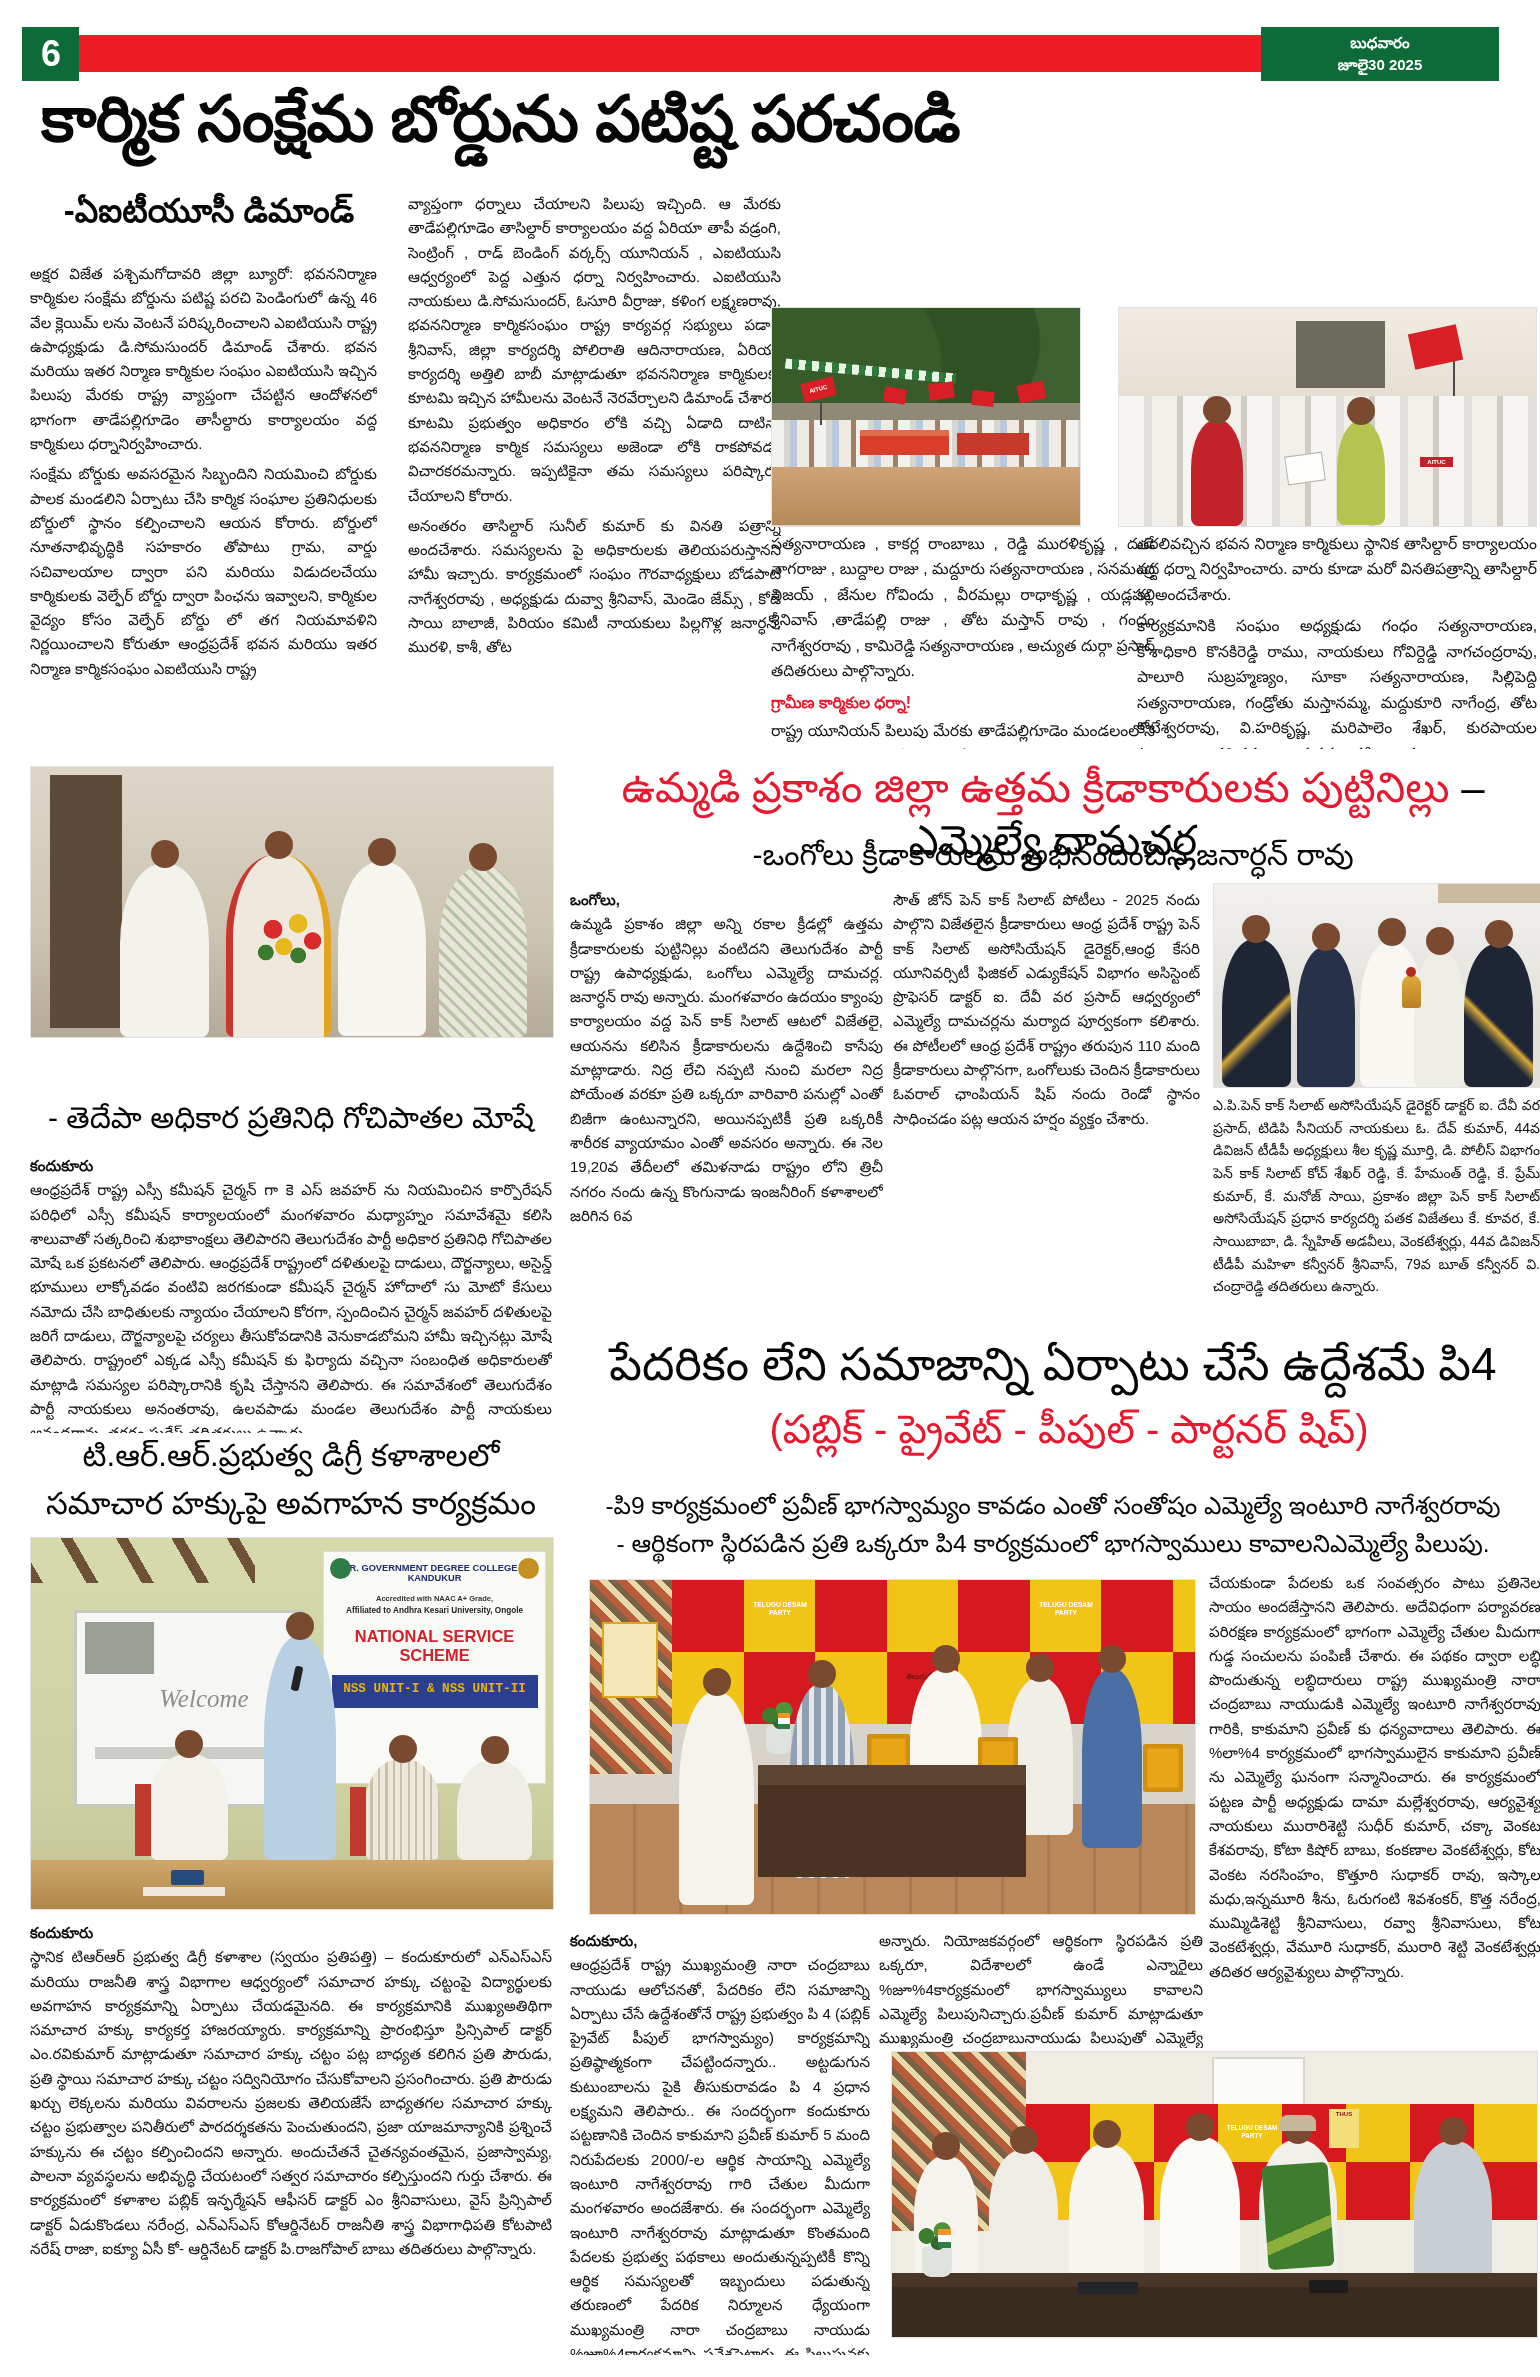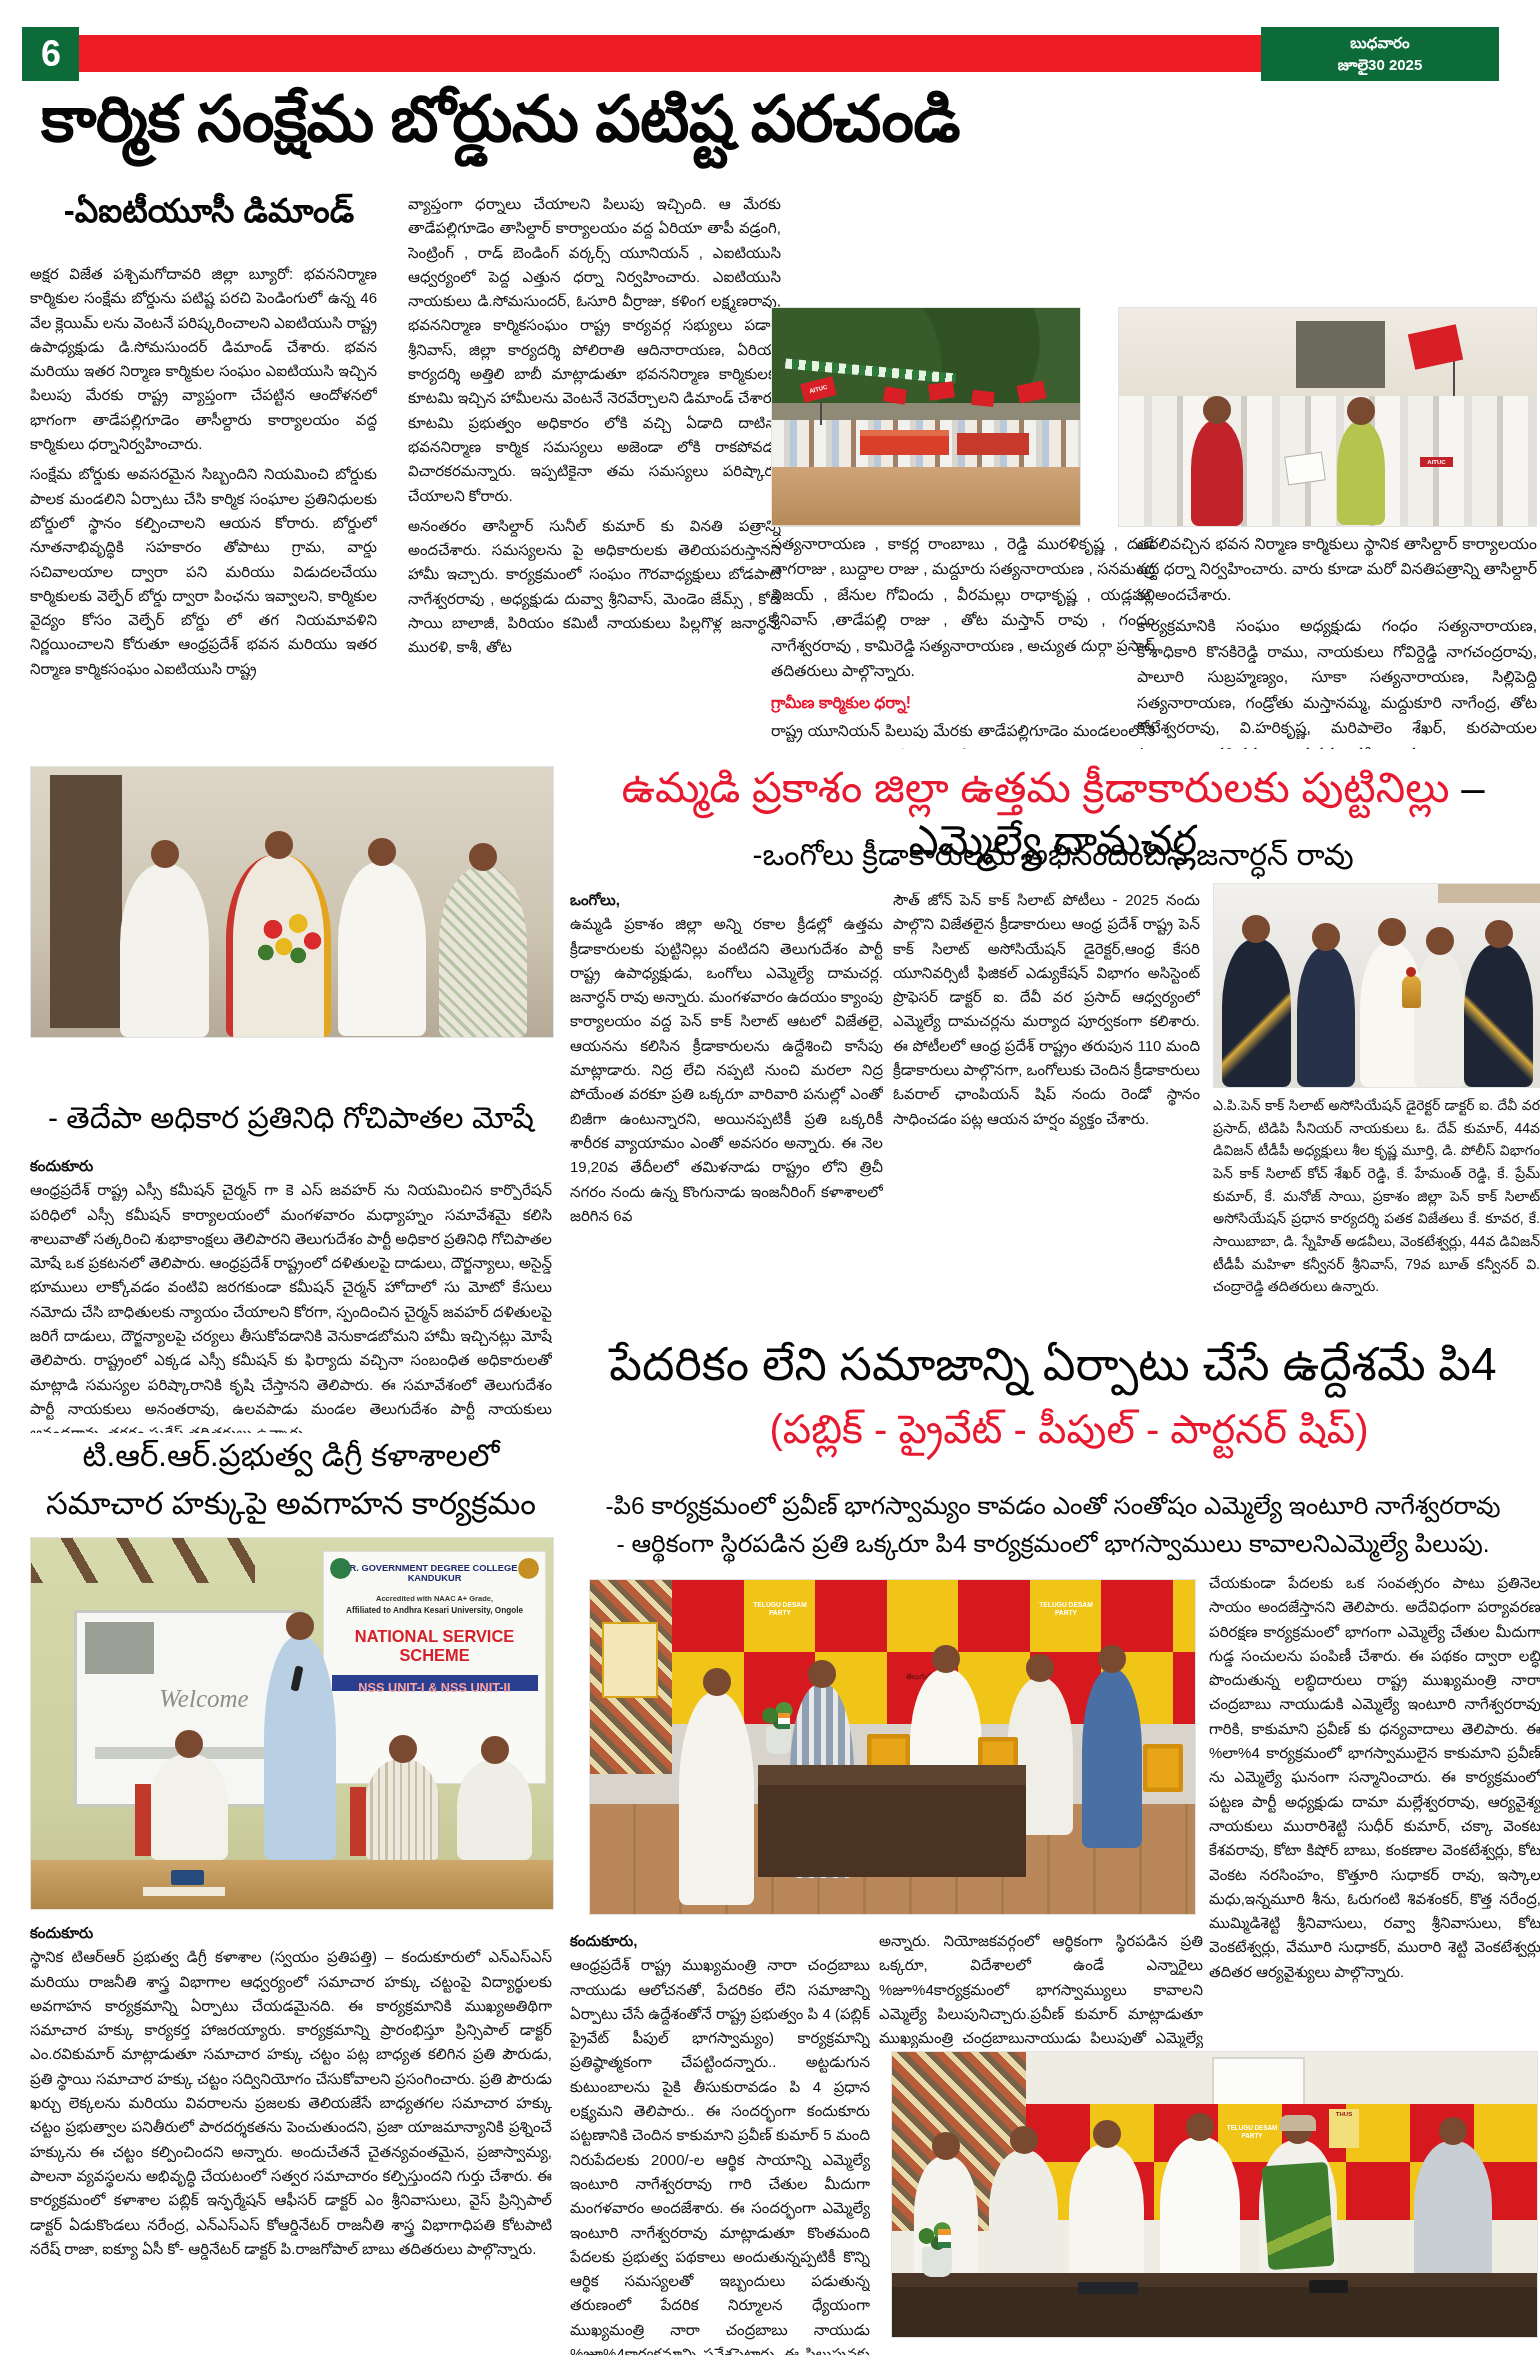--- a/index.html
+++ b/index.html
@@ -179,21 +179,21 @@
       <div class="abs" style="left:60px;top:72px;width:134px;text-align:center;font-family:'Liberation Serif',serif;font-style:italic;font-size:25px;color:#8d9089;">
         <span>Welcome</span>
       </div>
       <div class="abs" style="left:18px;top:134px;width:179px;height:12px;background:#aeb3a6;opacity:.6;"></div>
     </div>
     <div class="abs" style="left:292px;top:13.4px;width:221px;height:231px;background:#f9f9f5;border:0.7px solid #ddd;text-align:center;">
       <div style="margin-top:10.4px;font-size:9.3px;font-weight:bold;color:#1d2a6e;"><span>T.R.R. GOVERNMENT DEGREE COLLEGE (A)-KANDUKUR</span></div>
       <div style="margin-top:11px;font-size:7.5px;color:#333;font-weight:bold;"><span>Accredited with NAAC A+ Grade,</span></div>
       <div style="margin-top:3px;font-size:8.2px;color:#222;font-weight:bold;"><span>Affiliated to Andhra Kesari University, Ongole</span></div>
       <div style="margin-top:12px;font-size:16.4px;font-weight:900;color:#d5202a;"><span>NATIONAL SERVICE SCHEME</span></div>
-      <div style="margin:10.4px 7.5px 0 7.5px;height:16px;background:#2a3f8f;color:#fca5a5;font-size:12.7px;font-weight:bold;line-height:27px;"><span>NSS UNIT-I &amp; NSS UNIT-II</span></div>
+      <div style="margin:10.4px 7.5px 0 7.5px;height:33px;background:#2a3f8f;color:#eab308;font-size:12.7px;font-weight:bold;line-height:27px;font-family:Liberation Mono, monospace;"><span>NSS UNIT-I &amp; NSS UNIT-II</span></div>
       <div class="abs" style="left:6px;top:6px;width:21px;height:21px;border-radius:50%;background:#2e7d46;"></div>
       <div class="abs" style="right:6px;top:6px;width:21px;height:21px;border-radius:50%;background:#c49023;"></div>
     </div>
     <div class="person" style="left:233px;top:98px;width:72px;height:224px;background:#b9d0e4;">
         <div class="head"></div>
       </div>
     <div class="abs" style="left:262px;top:128px;width:7.5px;height:25px;background:#222;border-radius:3px;transform:rotate(12deg);"></div>
     <div class="person" style="left:119px;top:216px;width:78px;height:106px;background:#f3f2ea;">
         <div class="head"></div>
       </div>
@@ -210,21 +210,21 @@
     <div class="abs" style="left:112px;top:349px;width:82px;height:9px;background:#eee9da;"></div>
   </div>
 
   <div class="col" style="left:30px;top:1921px;width:522px;height:383px;">
     <div class="dateline">కందుకూరు</div>
     <div class="para">స్థానిక టిఆర్ఆర్ ప్రభుత్వ డిగ్రీ కళాశాల (స్వయం ప్రతిపత్తి) – కందుకూరులో ఎన్ఎస్ఎస్ మరియు రాజనీతి శాస్త్ర విభాగాల ఆధ్వర్యంలో సమాచార హక్కు చట్టంపై విద్యార్థులకు అవగాహన కార్యక్రమాన్ని ఏర్పాటు చేయడమైనది. ఈ కార్యక్రమానికి ముఖ్యఅతిథిగా సమాచార హక్కు కార్యకర్త హాజరయ్యారు. కార్యక్రమాన్ని ప్రారంభిస్తూ ప్రిన్సిపాల్ డాక్టర్ ఎం.రవికుమార్ మాట్లాడుతూ సమాచార హక్కు చట్టం పట్ల బాధ్యత కలిగిన ప్రతి పౌరుడు, ప్రతి స్థాయి సమాచార హక్కు చట్టం సద్వినియోగం చేసుకోవాలని ప్రసంగించారు. ప్రతి పౌరుడు ఖర్చు లెక్కలను మరియు వివరాలను ప్రజలకు తెలియజేసే బాధ్యతగల సమాచార హక్కు చట్టం ప్రభుత్వాల పనితీరులో పారదర్శకతను పెంచుతుందని, ప్రజా యాజమాన్యానికి ప్రశ్నించే హక్కును ఈ చట్టం కల్పించిందని అన్నారు. అందుచేతనే చైతన్యవంతమైన, ప్రజాస్వామ్య, పాలనా వ్యవస్థలను అభివృద్ధి చేయటంలో సత్వర సమాచారం కల్పిస్తుందని గుర్తు చేశారు. ఈ కార్యక్రమంలో కళాశాల పబ్లిక్ ఇన్ఫర్మేషన్ ఆఫీసర్ డాక్టర్ ఎం శ్రీనివాసులు, వైస్ ప్రిన్సిపాల్ డాక్టర్ ఏడుకొండలు నరేంద్ర, ఎన్ఎస్ఎస్ కోఆర్డినేటర్ రాజనీతి శాస్త్ర విభాగాధిపతి కోటపాటి నరేష్ రాజా, ఐక్యూ ఏసీ కో- ఆర్డినేటర్ డాక్టర్ పి.రాజగోపాల్ బాబు తదితరులు పాల్గొన్నారు.</div>
   </div>
 
   <div class="sec-head" style="left:566px;top:1336px;width:974px;font-size:46px;">పేదరికం లేని సమాజాన్ని ఏర్పాటు చేసే ఉద్దేశమే పి4</div>
   <div class="sec-head red-head" style="left:582px;top:1404px;width:974px;font-size:40px;">(పబ్లిక్ - ప్రైవేట్ - పీపుల్ - పార్టనర్ షిప్)</div>
-  <div class="sec-head" style="left:566px;top:1491px;width:974px;font-size:24.6px;">-పి6 కార్యక్రమంలో ప్రవీణ్ భాగస్వామ్యం కావడం ఎంతో సంతోషం ఎమ్మెల్యే ఇంటూరి నాగేశ్వరరావు</div>
+  <div class="sec-head" style="left:566px;top:1491px;width:974px;font-size:24.6px;">-పి9 కార్యక్రమంలో ప్రవీణ్ భాగస్వామ్యం కావడం ఎంతో సంతోషం ఎమ్మెల్యే ఇంటూరి నాగేశ్వరరావు</div>
   <div class="sec-head" style="left:566px;top:1529px;width:974px;font-size:24.6px;">- ఆర్థికంగా స్థిరపడిన ప్రతి ఒక్కరూ పి4 కార్యక్రమంలో భాగస్వాములు కావాలనిఎమ్మెల్యే పిలుపు.</div>
 
   <div class="ph" style="left:589px;top:1579px;width:605px;height:334px;">
     <div class="abs" style="left:82px;top:0;width:523px;height:72px;background:repeating-linear-gradient(90deg,#d6191f 0 72px,#f0c518 72px 143px);"></div>
     <div class="abs" style="left:82px;top:72px;width:523px;height:72px;background:repeating-linear-gradient(90deg,#f0c518 0 72px,#d6191f 72px 143px);"></div>
     <div class="tile-text" style="left:154px;top:21px;width:72px;font-size:6.7px;"><span>TELUGU DESAM PARTY</span></div>
     <div class="tile-text" style="left:440px;top:21px;width:72px;font-size:6.7px;"><span>TELUGU DESAM PARTY</span></div>
     <div class="tile-text" style="left:297px;top:92px;width:72px;font-size:7.5px;color:#7a1010;"><span>తెలుగుదేశం</span></div>
     <div class="abs" style="left:0;top:0;width:82px;height:194px;background:repeating-linear-gradient(45deg,#b85c3a 0 7.5px,#e8d9a8 7.5px 13.4px,#7a6248 13.4px 19.4px);"></div>
     <div class="abs" style="left:12px;top:42px;width:52px;height:72px;background:#f5e6b8;border:2.2px solid #d9a718;"></div>

